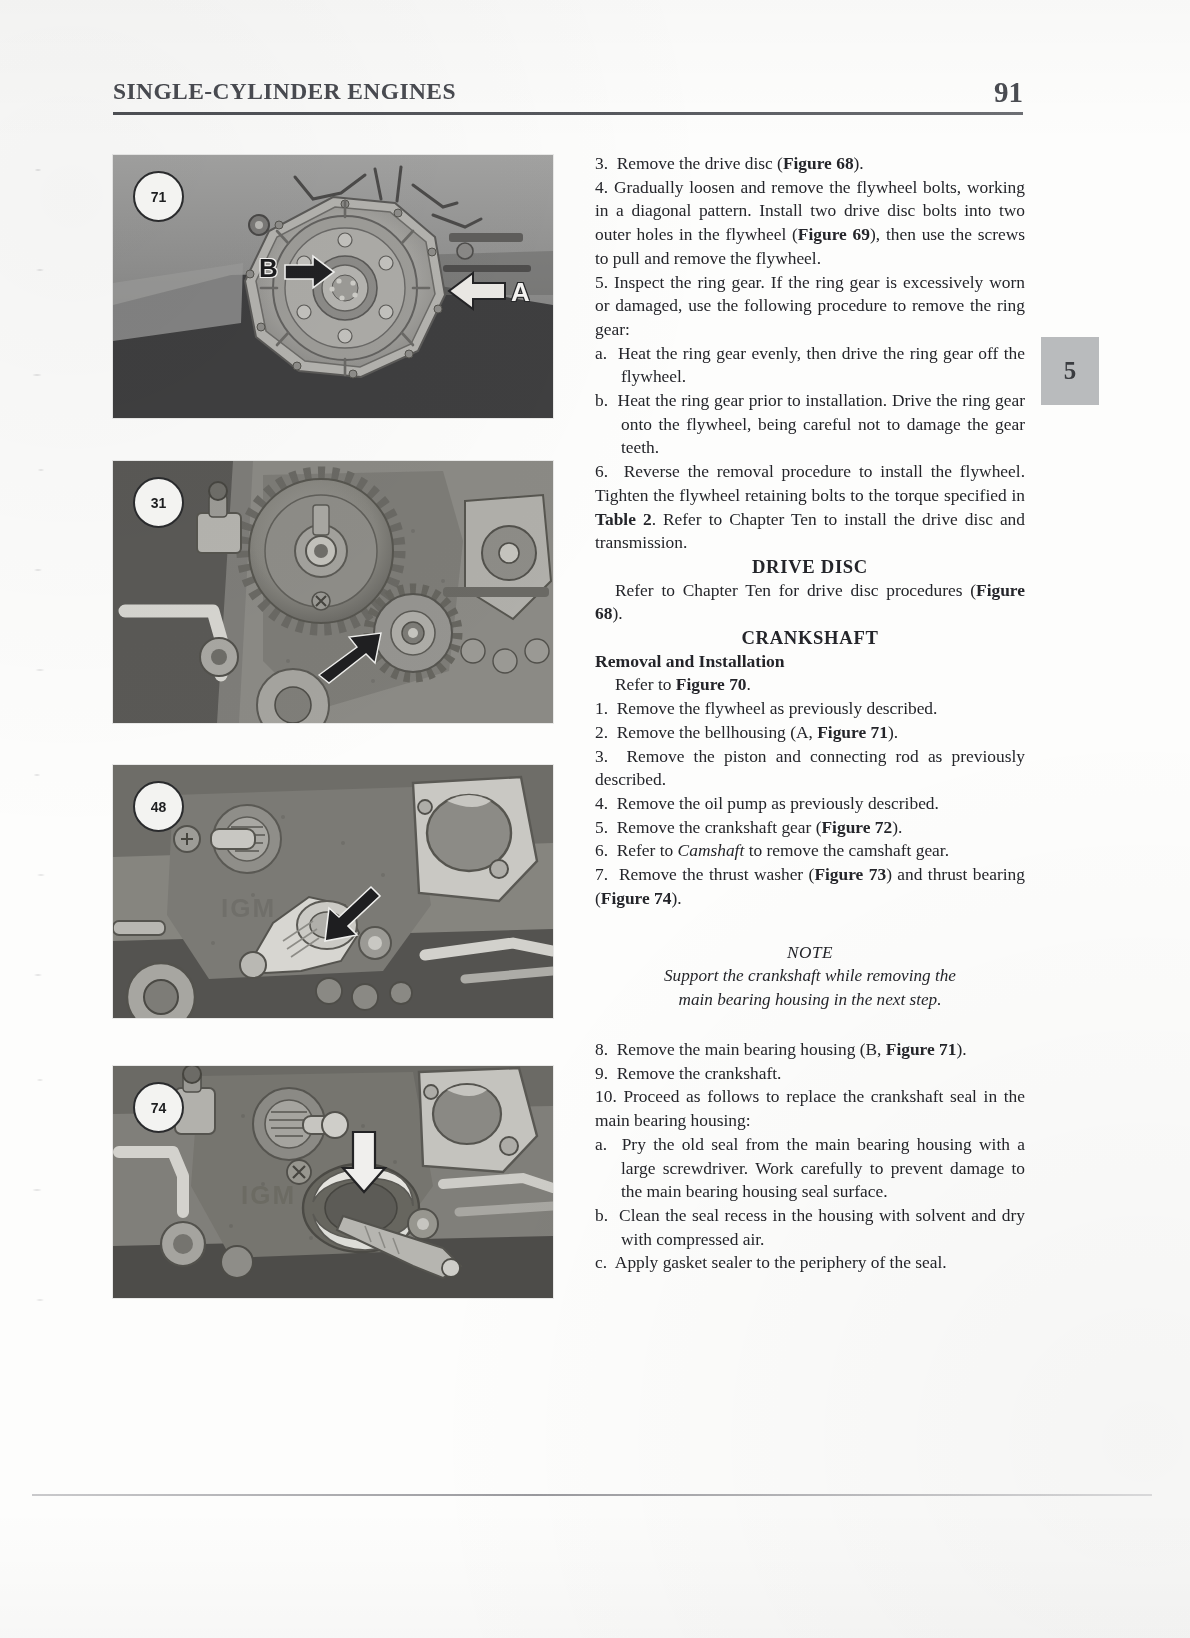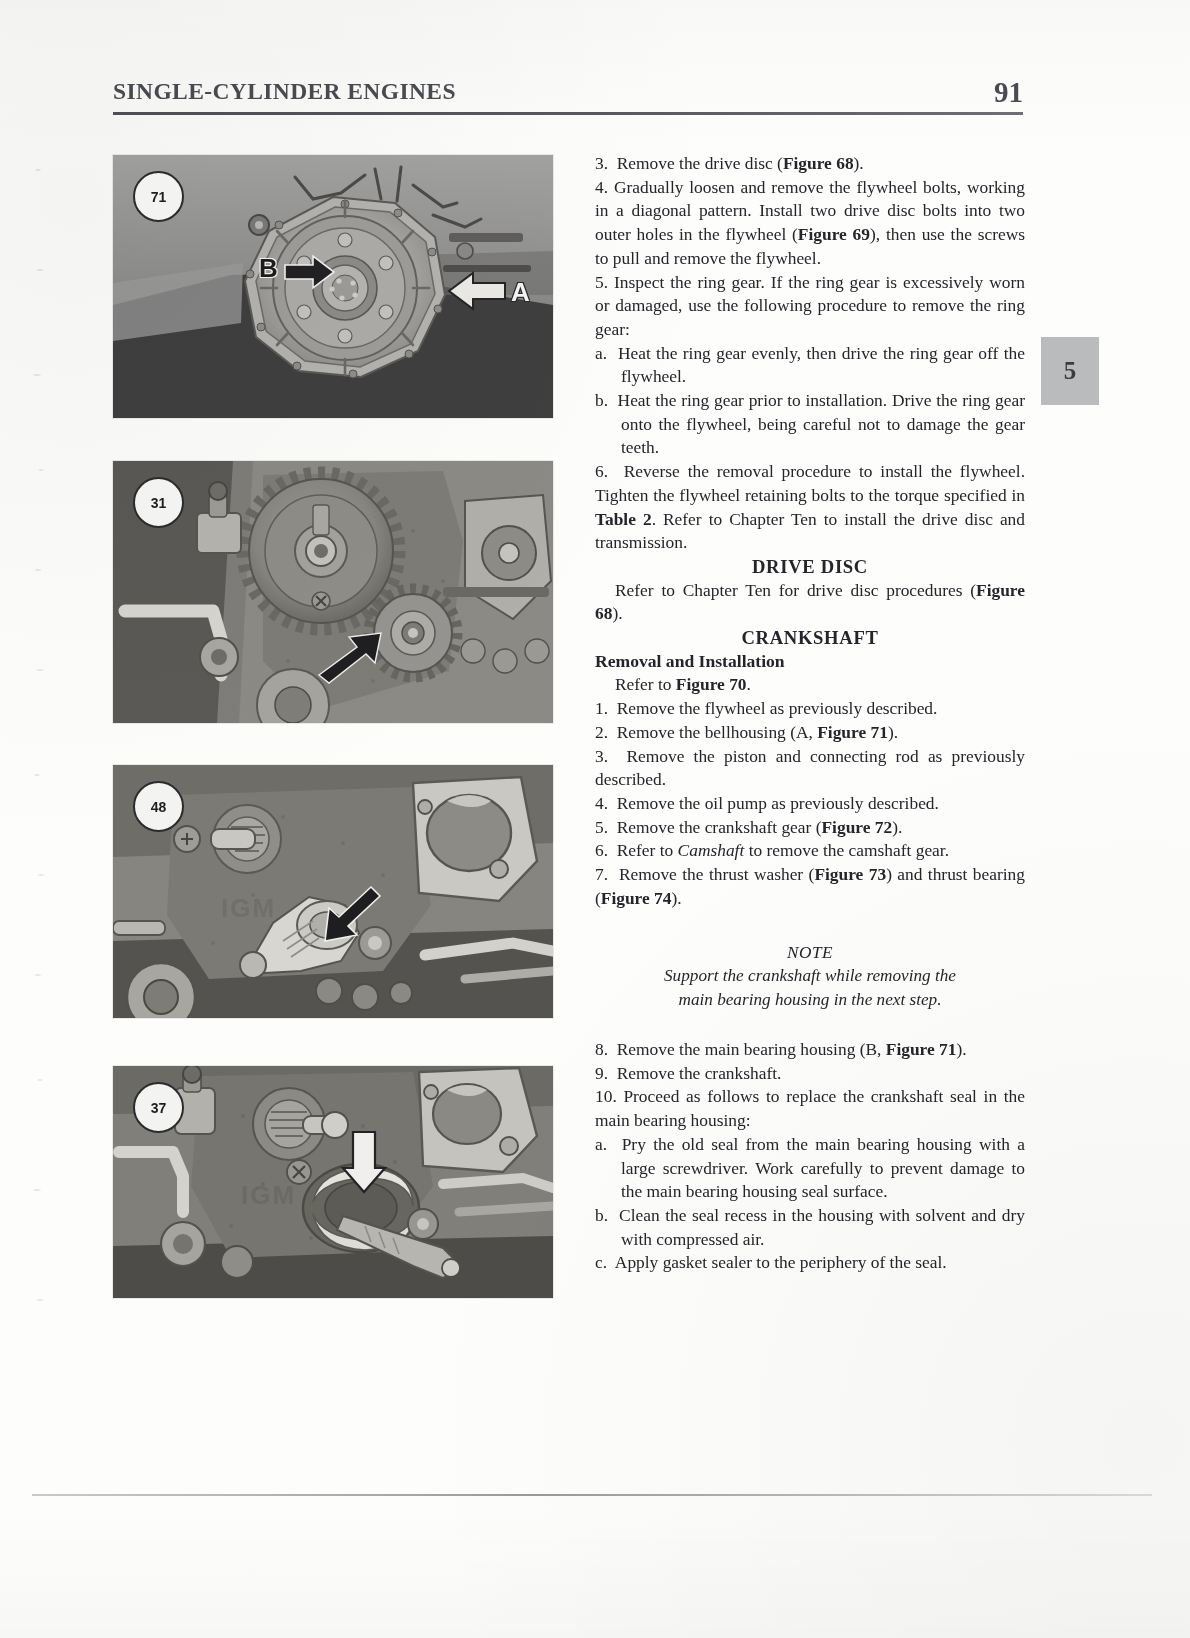--- a/index.html
+++ b/index.html
@@ -533,21 +533,21 @@
         <circle cx="70" cy="178" r="10" fill="#75746f"></circle>
         <circle cx="124" cy="196" r="16" fill="#8e8d88" stroke="#4e4d48" stroke-width="2"></circle>
 
         <path d="M330 118 L410 112 L440 122" fill="none" stroke="#cdccc7" stroke-width="10" stroke-linecap="round"></path>
         <path d="M346 146 L440 140" fill="none" stroke="#a8a7a2" stroke-width="9" stroke-linecap="round"></path>
 
         <g>
           <path d="M240 66 L262 66 L262 102 L272 102 L251 126 L230 102 L240 102 Z" fill="#f0efed" stroke="#232325" stroke-width="2.2"></path>
         </g>
       </svg>
-      <div class="fig-callout">37</div>
+      <div class="fig-callout">74</div>
     </div>
 
   </div>
 
   <div class="textcol">
 
     <p class="step"><span>3.</span>&nbsp; <span>Remove the drive disc (</span><b>Figure 68</b><span>).</span></p>
 
     <p class="step"><span>4.</span> <span>Gradually loosen and remove the flywheel bolts, working in a diagonal pattern. Install two drive disc bolts into two outer holes in the flywheel (</span><b>Figure 69</b><span>), then use the screws to pull and remove the flywheel.</span></p>
 

